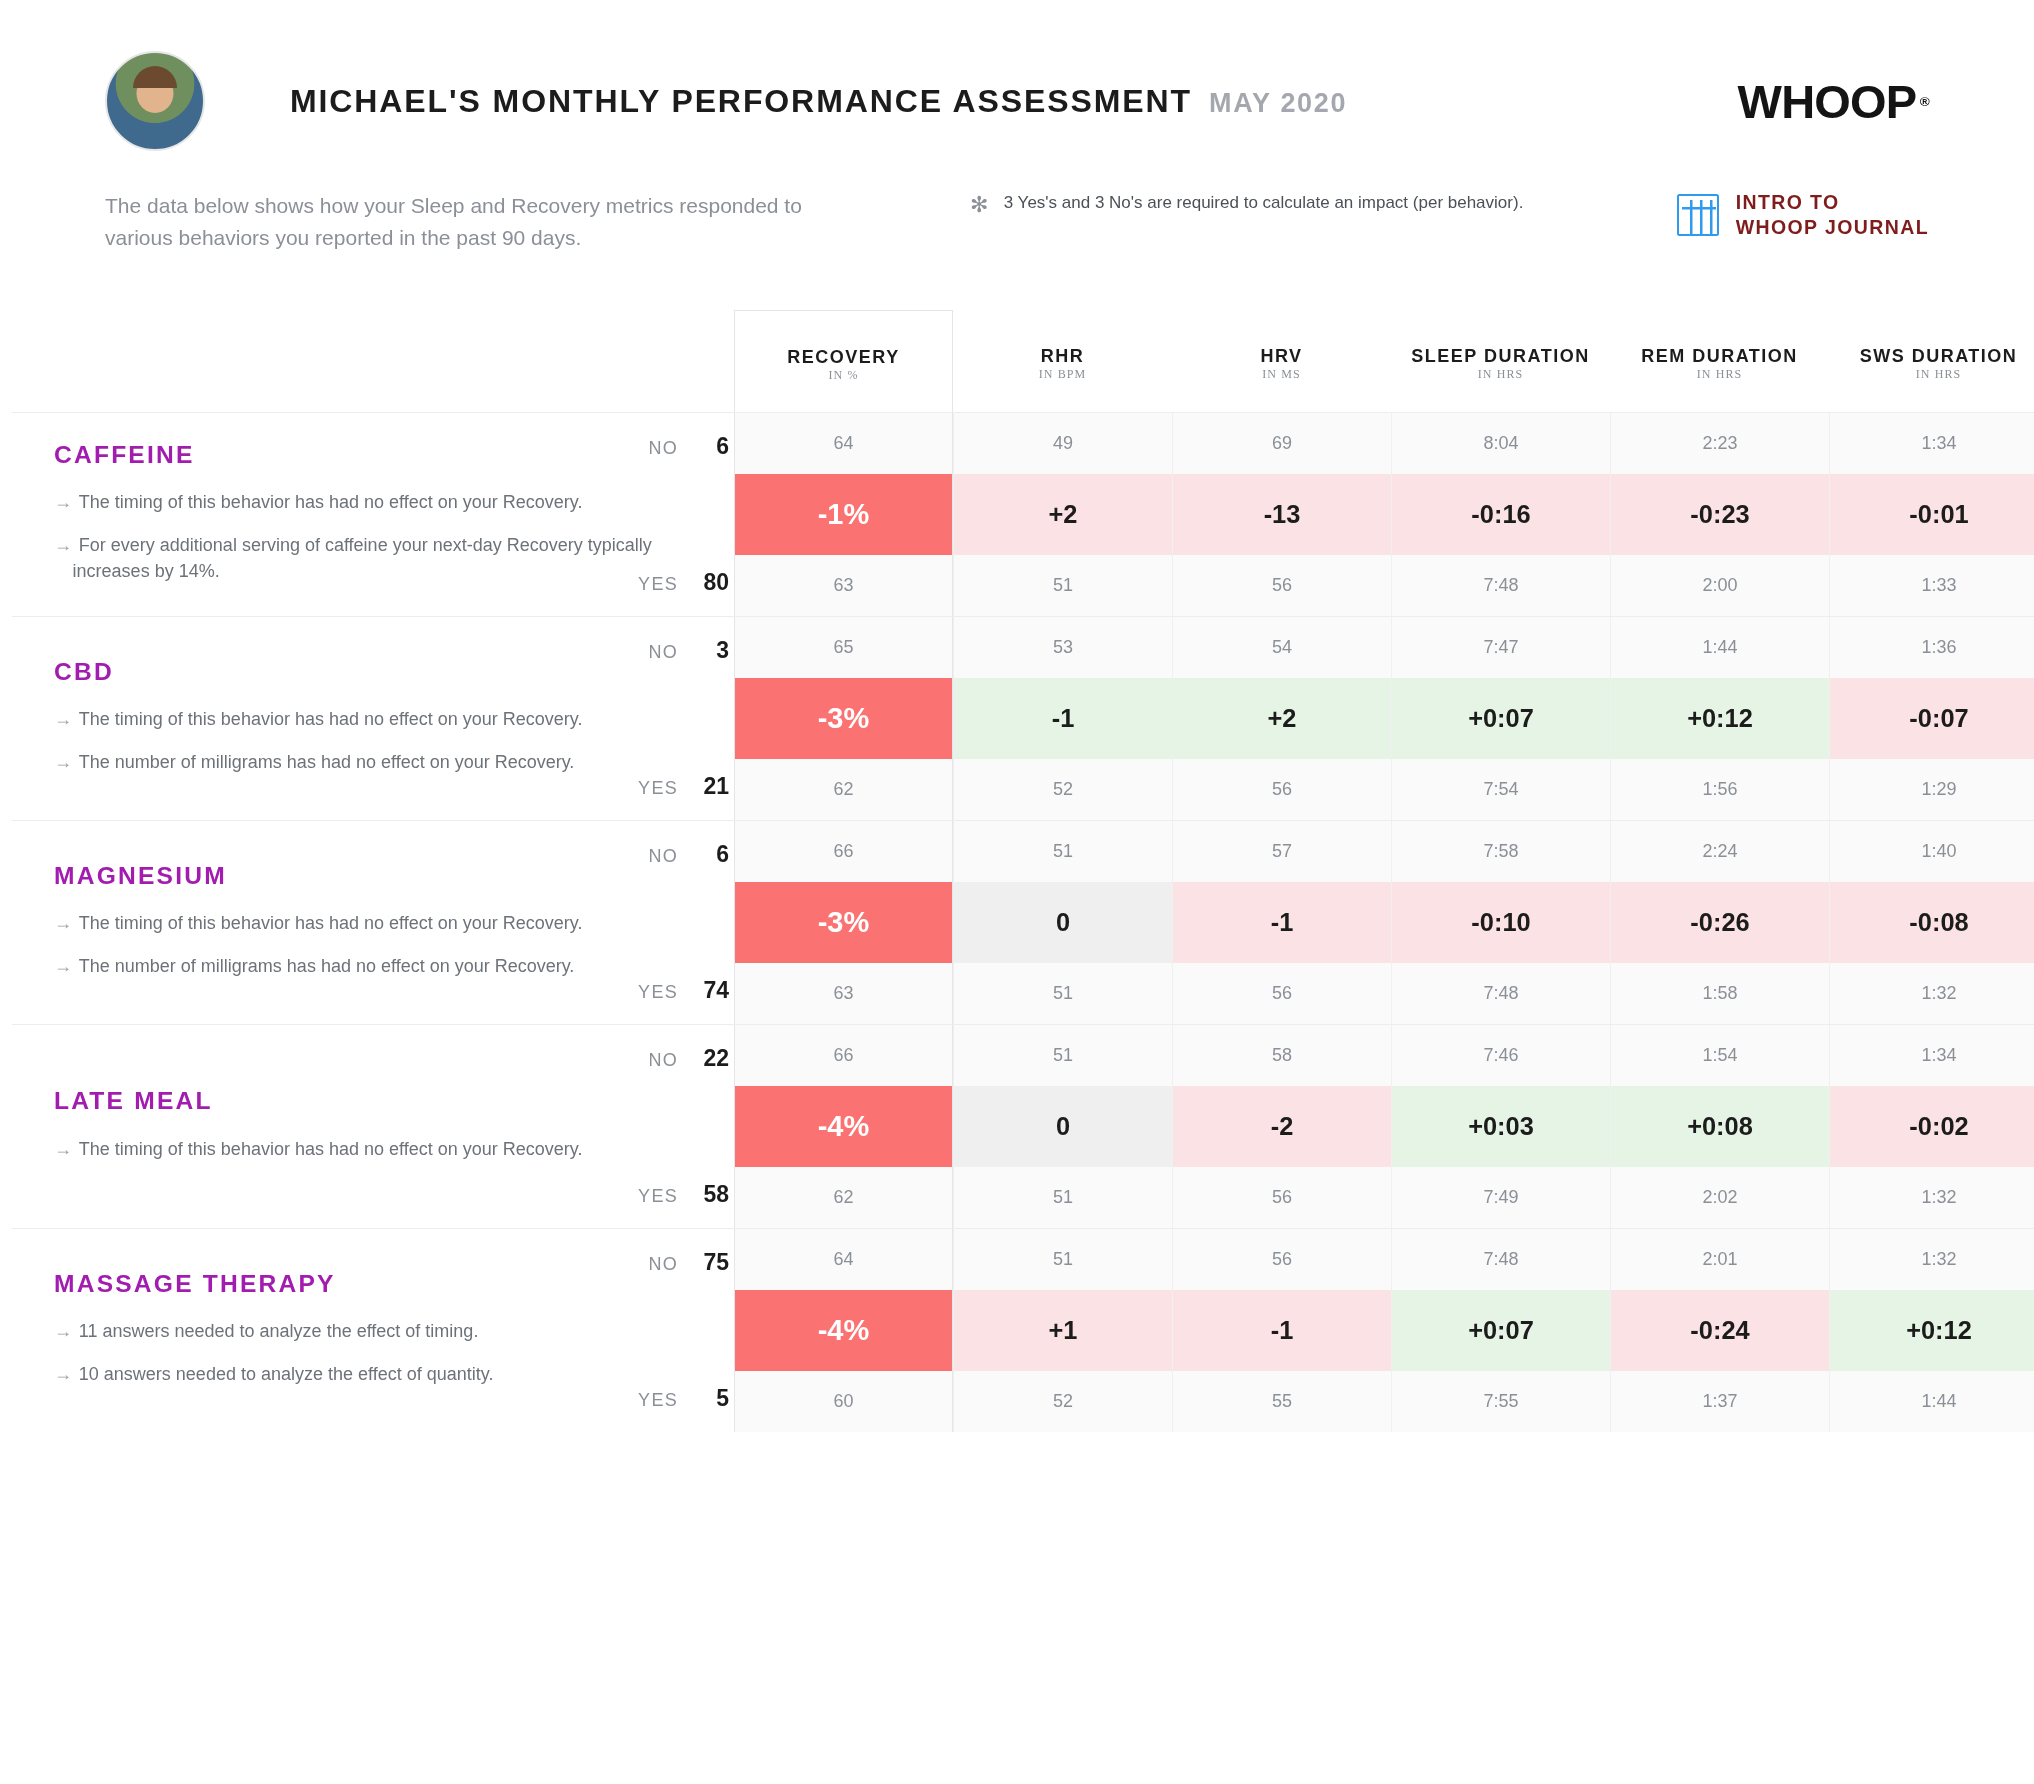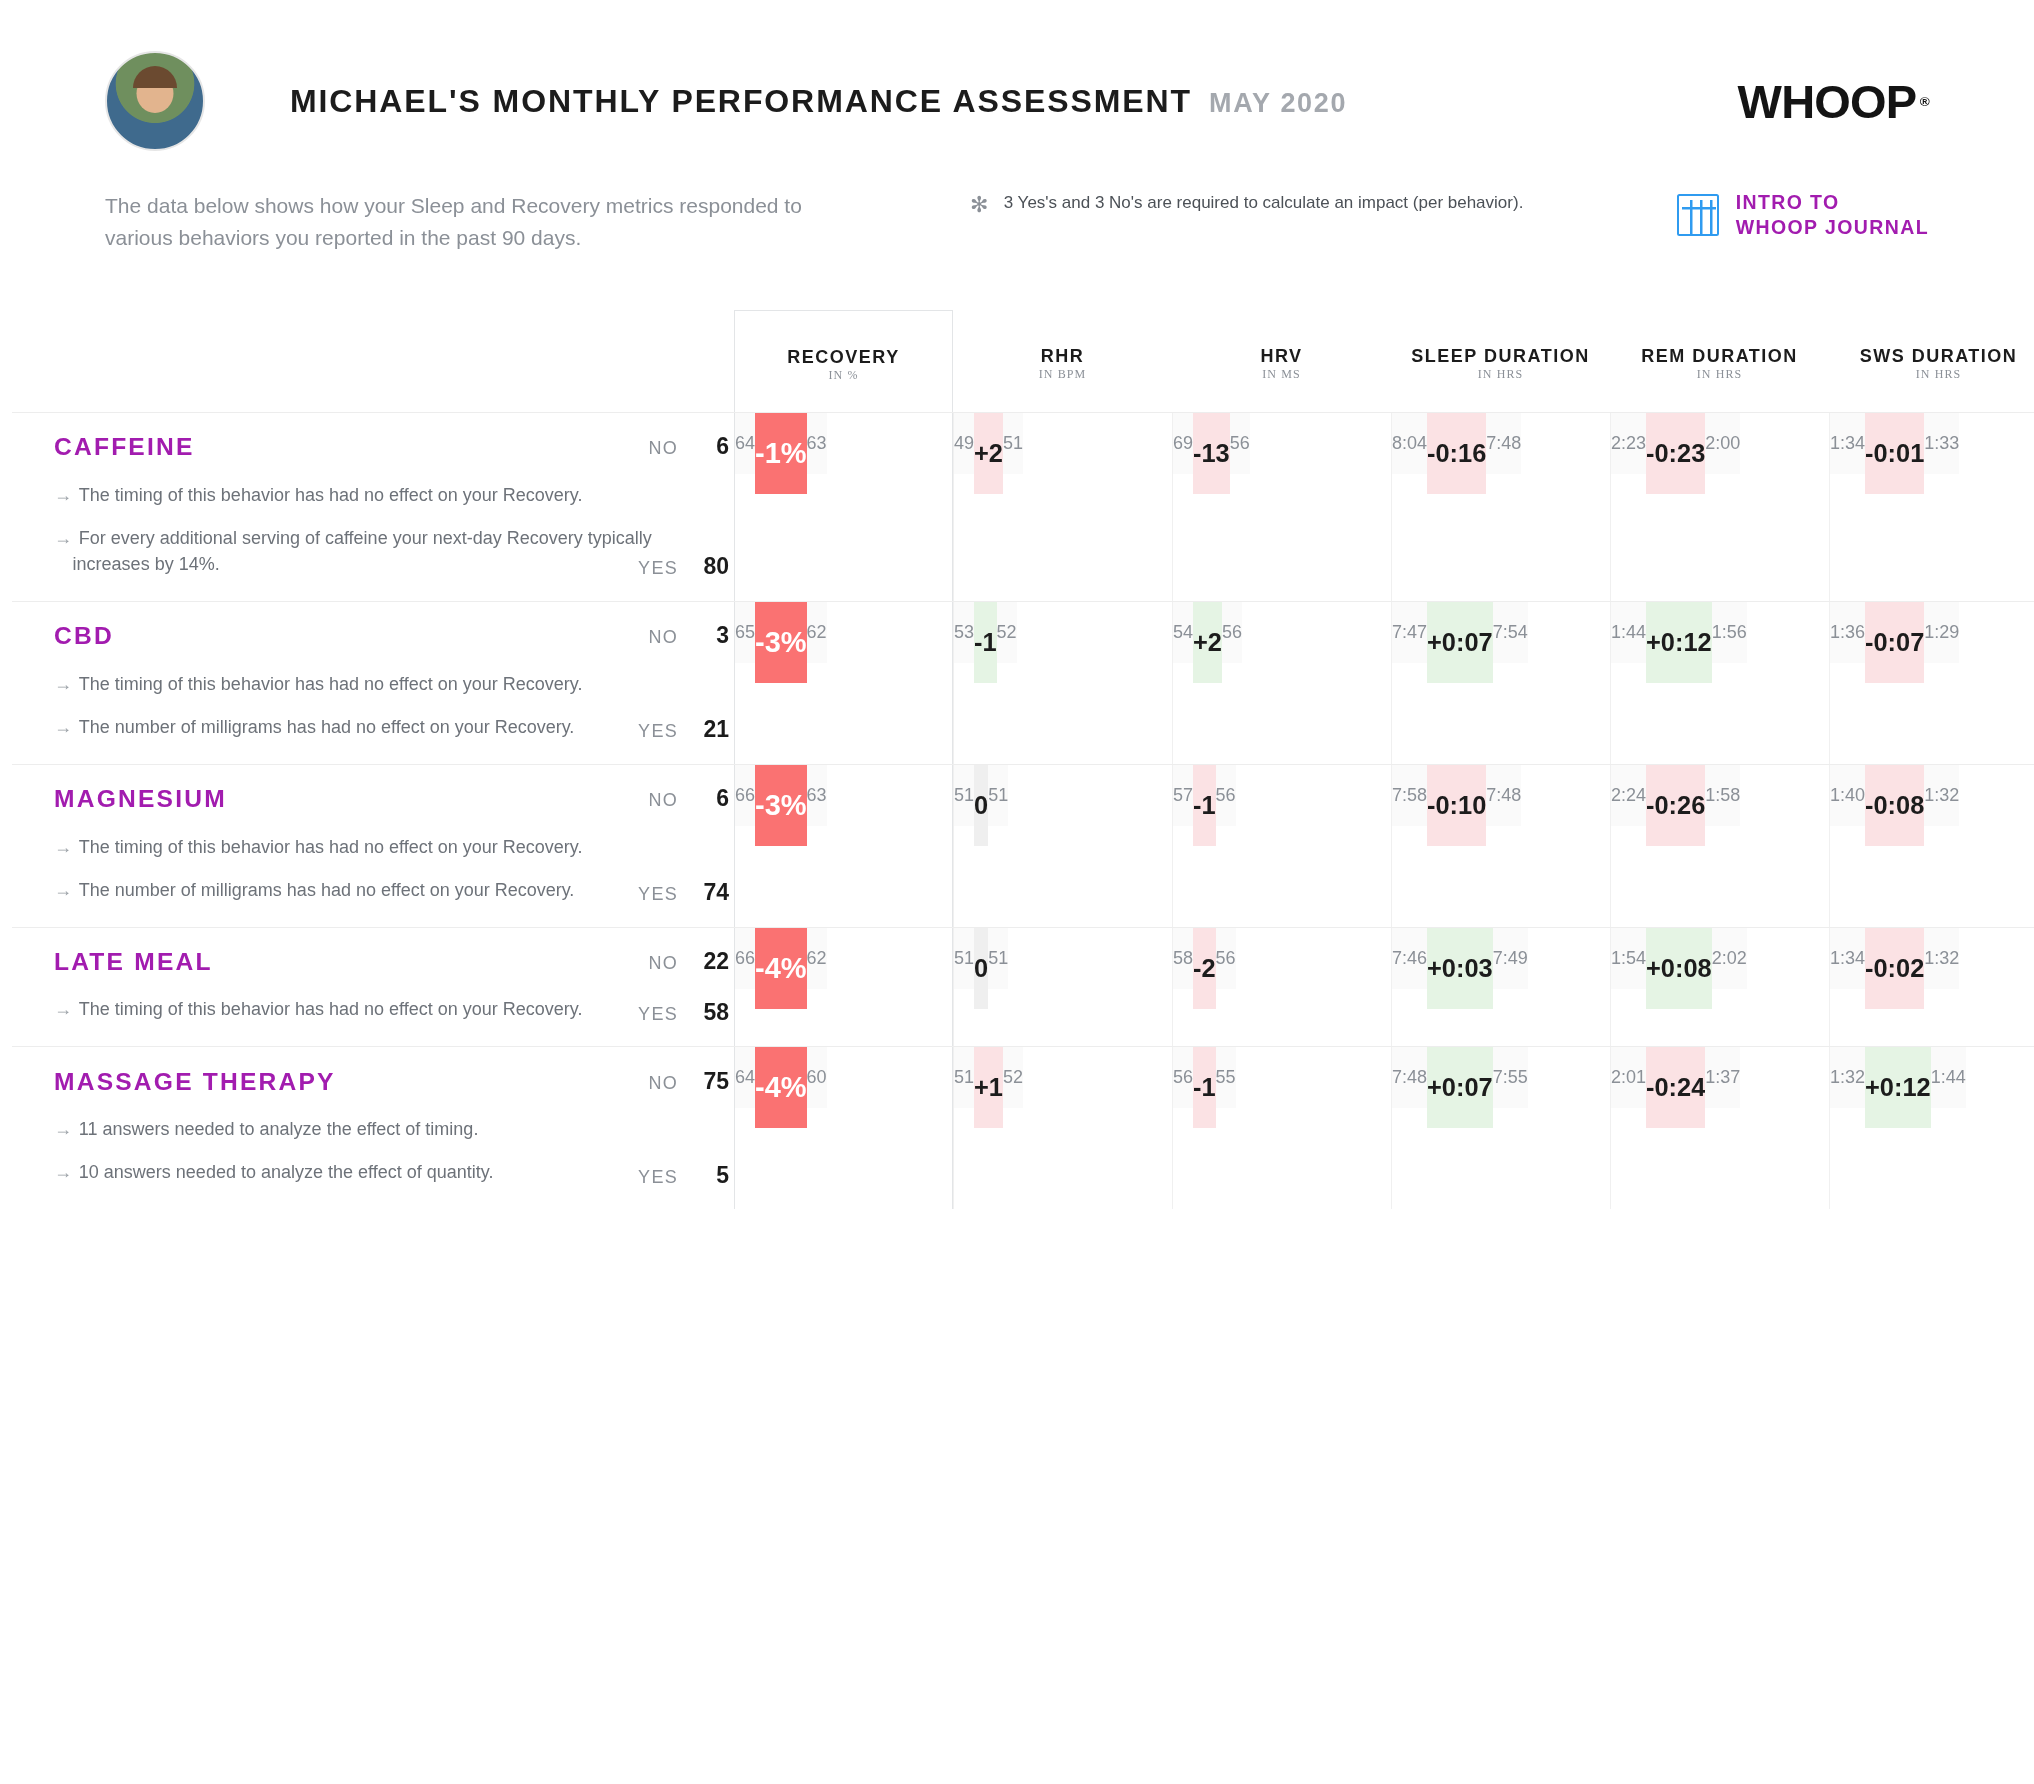--- a/index.html
+++ b/index.html
@@ -124,21 +124,21 @@
     background:
       linear-gradient(#2f9bf0,#2f9bf0) 11px 3.4px/2.5px 34px no-repeat,
       linear-gradient(#2f9bf0,#2f9bf0) 21px 3.4px/2.5px 34px no-repeat,
       linear-gradient(#2f9bf0,#2f9bf0) 31px 3.4px/2.5px 34px no-repeat,
       linear-gradient(#2f9bf0,#2f9bf0) 3.4px 10.2px/34px 2.5px no-repeat;
   }
   .journal-label {
     font-size: 19.5px;
     font-weight: bold;
     letter-spacing: 1.4px;
-    color: #a21caf;
+    color: #7f1d1d;
     line-height: 1.3;
   }
 
   
   .table {
     margin-top: 56px;
     width: 2034px;
   }
   .col-head-row {
     display: flex;
@@ -239,21 +239,21 @@
   }
 
   .beh-grid {
     flex: 1 1 auto;
     display: flex;
   }
   .mcol {
     width: 219px;
     flex: 0 0 219px;
     display: flex;
-    flex-direction: row;
+    flex-direction: column;
     border-left: 0.8px solid #f0f0f0;
   }
   .mcol.first { border-left: 0.8px solid #e3e5e7; border-right: 0.8px solid #e3e5e7; }
   .cell {
     text-align: center;
     display: flex;
     align-items: center;
     justify-content: center;
   }
   .cell.base {

